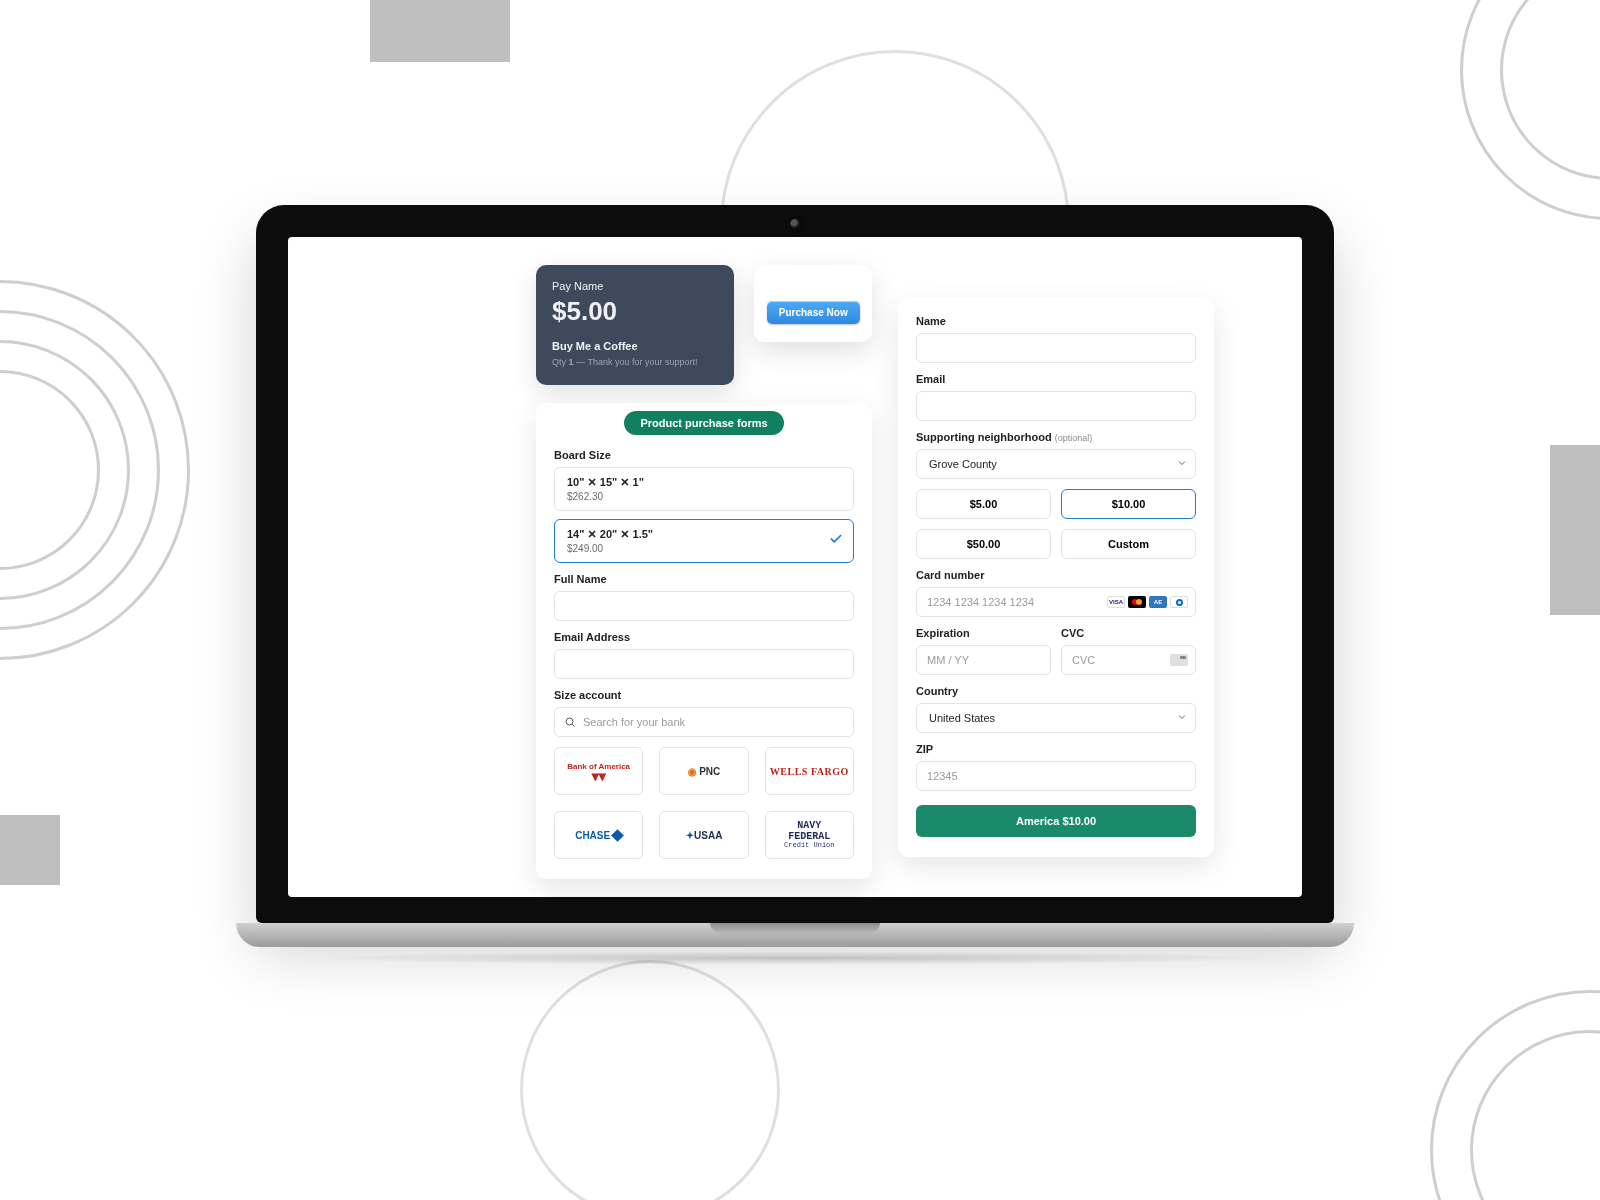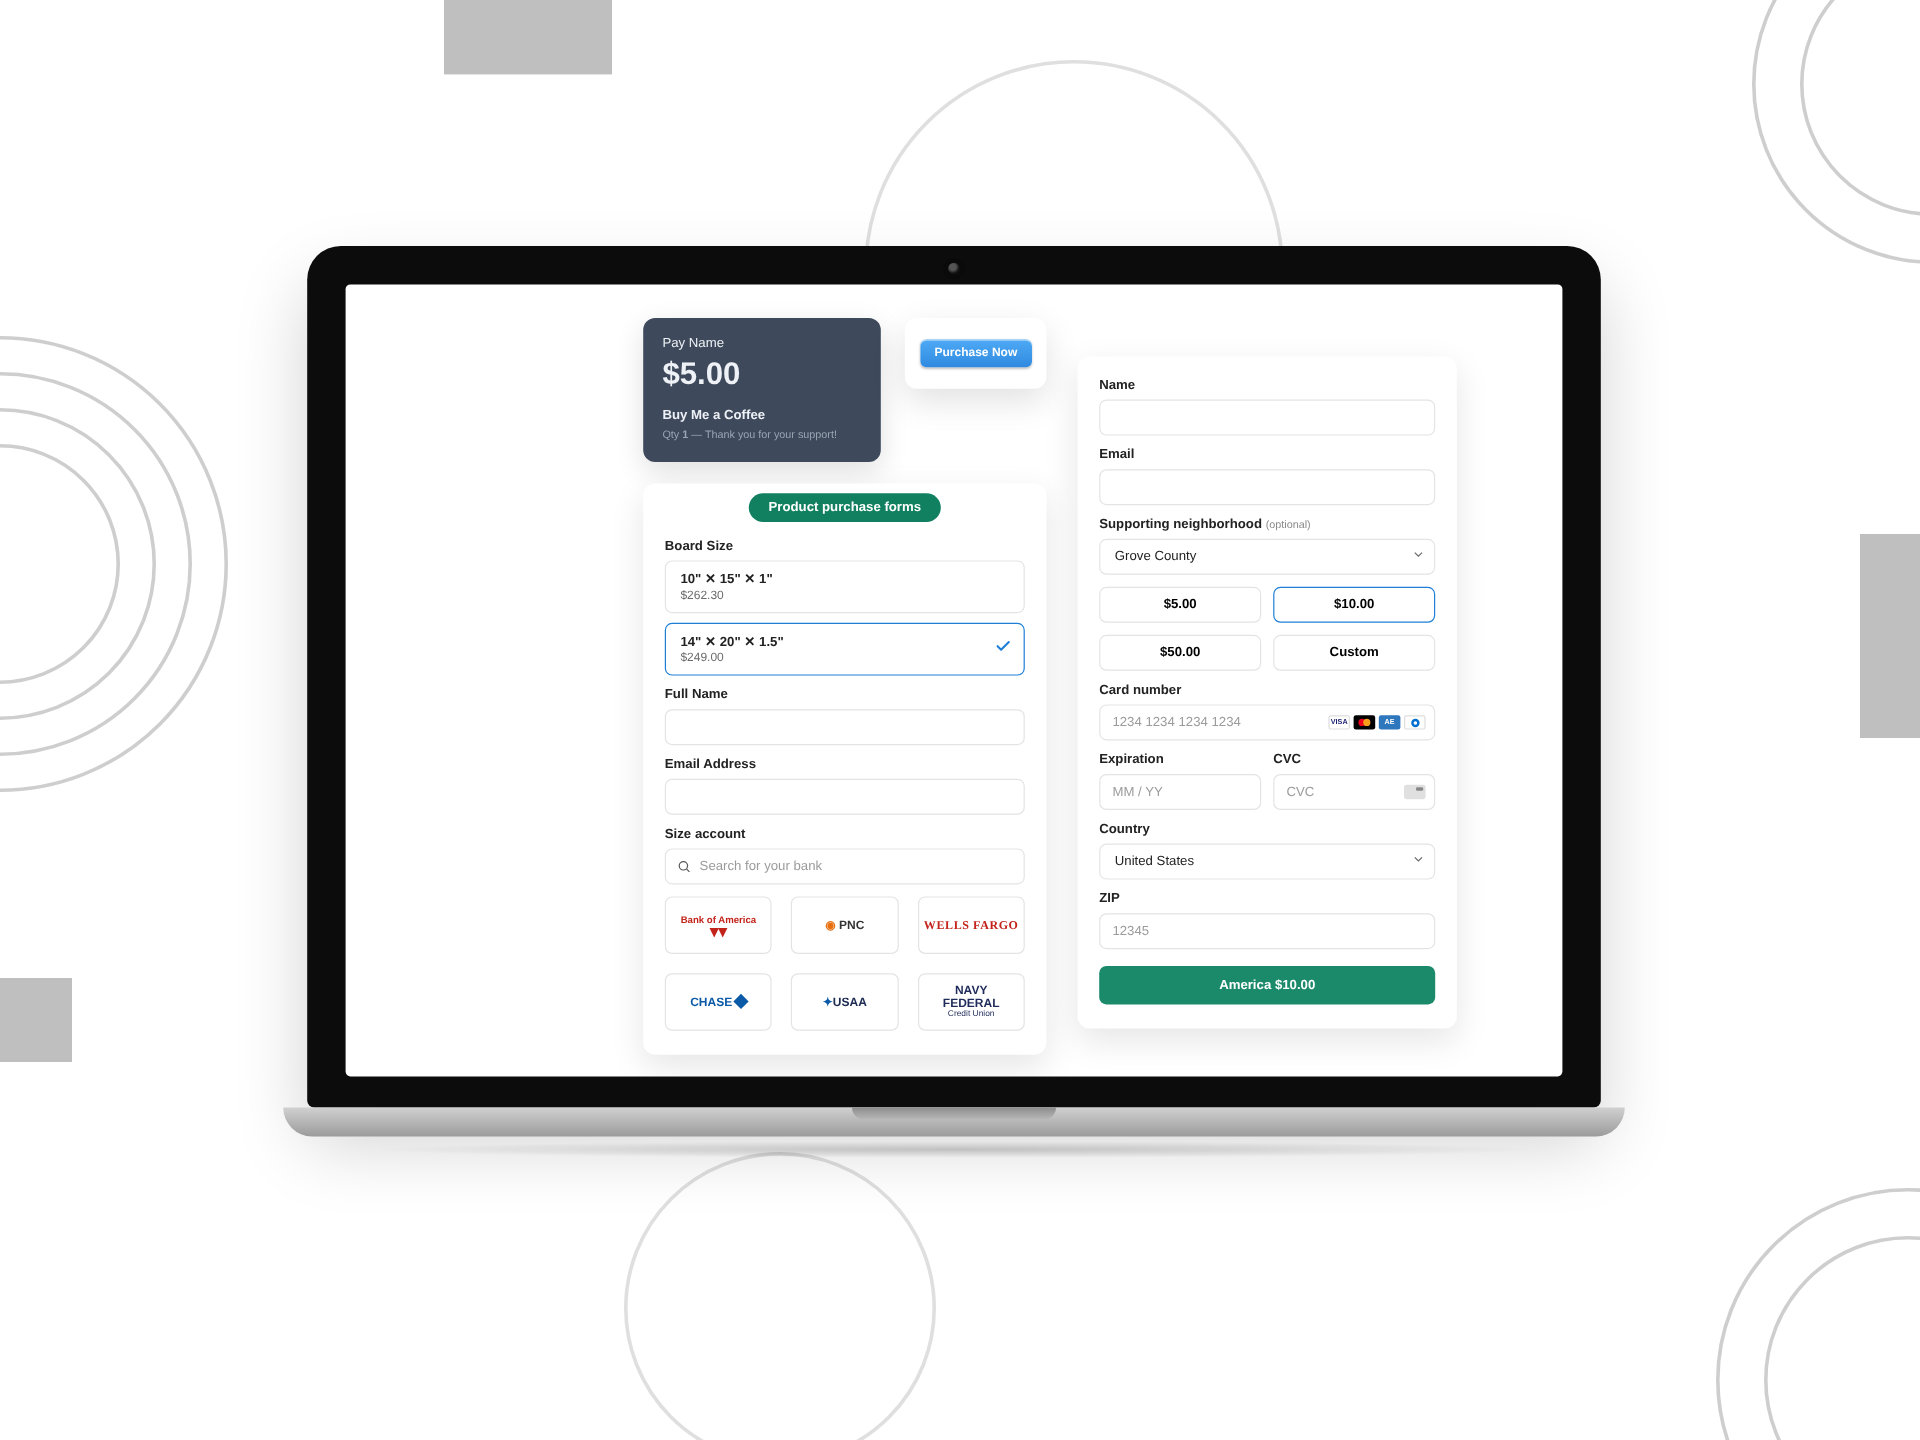--- a/index.html
+++ b/index.html
@@ -128,20 +128,21 @@
   .mini{
     width:124px; padding:18px 12px; background:#fff; border-radius:10px;
     box-shadow:0 10px 28px rgba(0,0,0,.12);
     display:flex; align-items:center; justify-content:center;
   }
   .mini button{
     border:none; cursor:pointer; color:#fff; font-size:10px; font-weight:600;
     padding:6px 12px; border-radius:5px;
     background:linear-gradient(var(--blue-grad1),var(--blue-grad2));
     box-shadow:inset 0 1px 0 rgba(255,255,255,.5), 0 1px 2px rgba(0,0,0,.25);
+    margin-top:18px;
   }
 
   
   .card{
     background:#fff; border-radius:10px;
     box-shadow:0 10px 28px rgba(0,0,0,.1);
     padding:18px 18px 20px;
   }
 
   
@@ -200,21 +201,21 @@
   
   .boa{color:var(--red); font-size:8px;}
   .boa .flag{color:var(--red); font-size:14px; line-height:.4; margin-top:2px;}
   .pnc{color:#333;}
   .pnc .o{color:var(--pnc-orange); font-weight:900;}
   .wf{color:var(--red); font-family:Georgia,serif; letter-spacing:.5px;}
   .chase{color:#0b5aa7;}
   .chase .sq{display:inline-block; width:9px; height:9px; background:#0b5aa7; transform:rotate(45deg); margin-left:3px; vertical-align:middle;}
   .usaa{color:#1d2a52;}
   .usaa .s{color:#0b5aa7; font-weight:900;}
-  .nfcu{color:var(--navy);}
+  .nfcu{color:var(--navy);font-family:Liberation Mono, monospace;}
 </style>
 </head>
 <body>
 
 <div id="r1" class="deco-rect"></div>
 <div id="c1" class="deco-circle leftC"></div>
 <div id="c2" class="deco-circle"></div>
 <div id="c3" class="deco-circle"></div>
 <div id="c4" class="deco-circle"></div>
 <div id="r2" class="deco-rect"></div>

